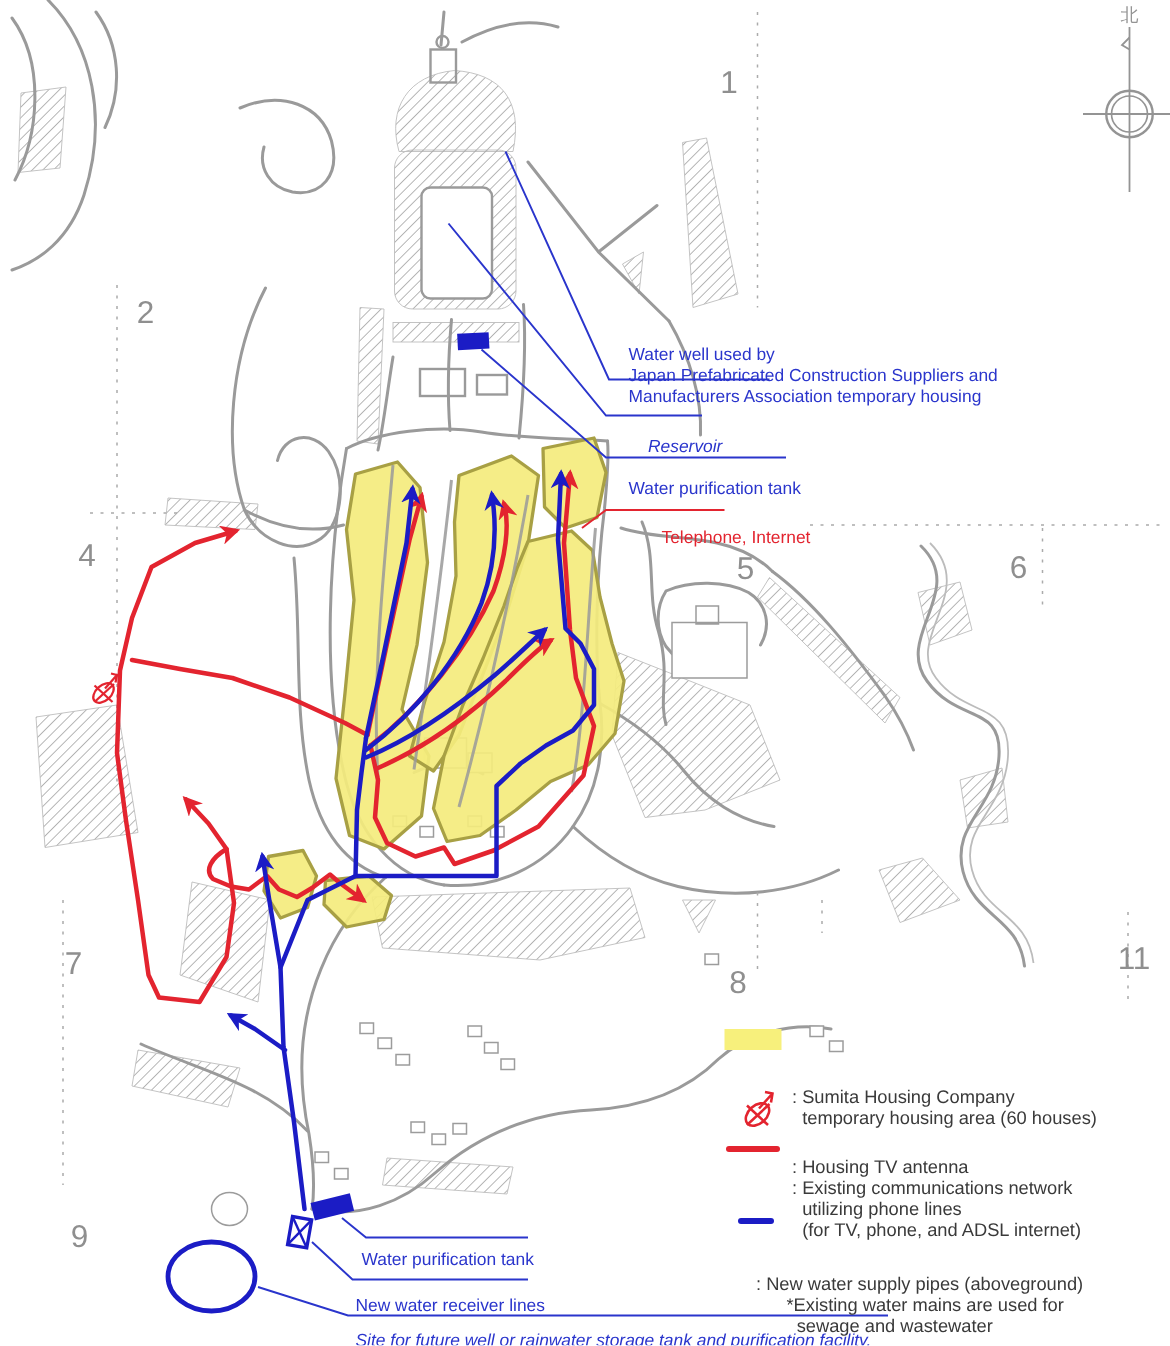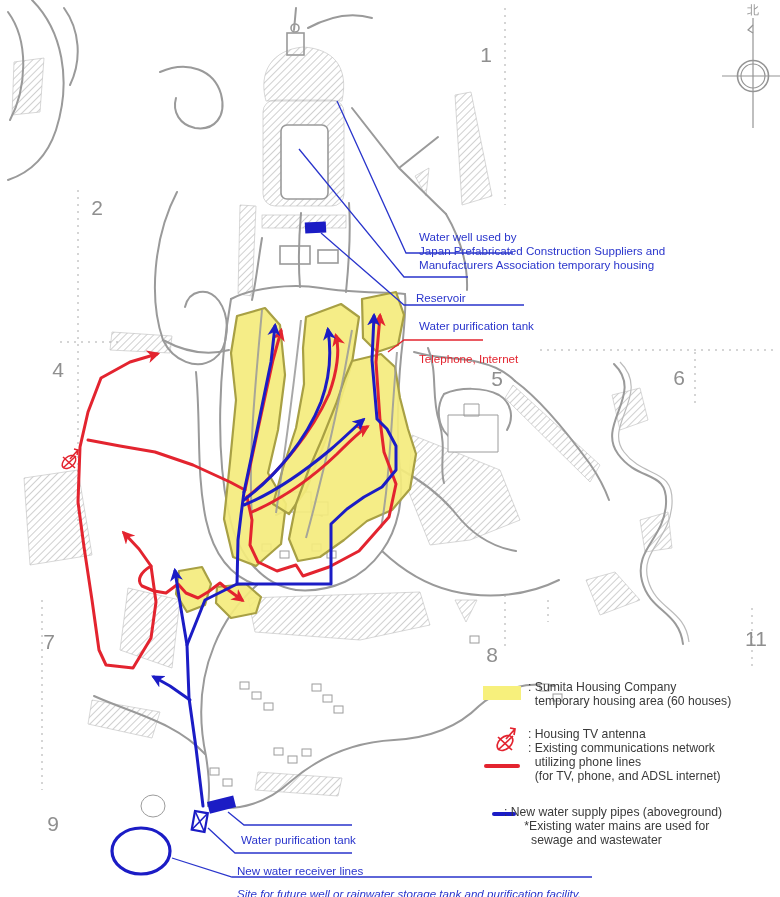--- a/index.html
+++ b/index.html
@@ -3,21 +3,21 @@
 <meta charset="utf-8">
 <style>
   html,body{margin:0;padding:0;background:#ffffff;}
   .stage{position:relative;width:780px;height:897px;background:#fff;overflow:hidden;
          font-family:"Liberation Sans",sans-serif;}
   .map-svg{position:absolute;left:0;top:0;}
   .lbl{position:absolute;font-size:11.6px;line-height:13.8px;white-space:pre-line;
        color:#2a35cc;letter-spacing:0;margin-top:25px;}
   .lbl.red{color:#e3242f;}
   .legend-text{position:absolute;font-size:12.2px;line-height:13.8px;white-space:pre-wrap;
-       color:#3a3a3a;}
+       color:#3a3a3a;margin-top:44px;}
   .swatch{position:absolute;}
   .swatch.yellow{width:38px;height:14px;background:#f7f07c;}
   .swatch.redline{width:36px;height:4px;background:#e3242f;border-radius:2px;}
   .swatch.blueline{width:24px;height:4px;background:#1b1cc5;border-radius:2px;}
 </style>
 </head>
 <body>
 
 <div class="stage">
 
@@ -212,23 +212,23 @@
     <circle cx="753" cy="76" r="15.5" stroke-width="1.6"></circle>
     <circle cx="753" cy="76" r="12" stroke-width="1.1"></circle>
     <path d="M753,25 L748,30 L753,33" stroke-width="1.2"></path>
     <text x="753" y="14" fill="#949494" stroke="none" font-size="12" text-anchor="middle" font-family="DejaVu Sans, sans-serif">北</text>
   </g>
 </svg>
 
 <div class="lbl" style="left:419px;top:205px;">Water well used by
 Japan Prefabricated Construction Suppliers and
 Manufacturers Association temporary housing</div>
-<div class="lbl" style="left:416px;top:266px;">Reservoir</div>
+<div class="lbl" style="left:432px;top:266px;font-style:italic;">Reservoir</div>
 <div class="lbl" style="left:419px;top:294px;">Water purification tank</div>
-<div class="lbl red" style="left:419px;top:327px;text-align:center;">Telephone, Internet</div>
+<div class="lbl red" style="left:441px;top:327px;text-align:center;">Telephone, Internet</div>
 <div class="lbl" style="left:241px;top:808px;">Water purification tank</div>
 <div class="lbl" style="left:237px;top:839px;">New water receiver lines</div>
 <div class="lbl" style="left:237px;top:862px;font-style:italic;">Site for future well or rainwater storage tank and purification facility.</div>
 
 <div>
   <div class="swatch yellow" style="left:483px;top:686px;"></div>
   <div class="legend-text" style="left:528px;top:681px;">: Sumita Housing Company
   temporary housing area (60 houses)</div>
 
   <svg class="swatch" style="left:491px;top:725px;" width="28" height="30">

